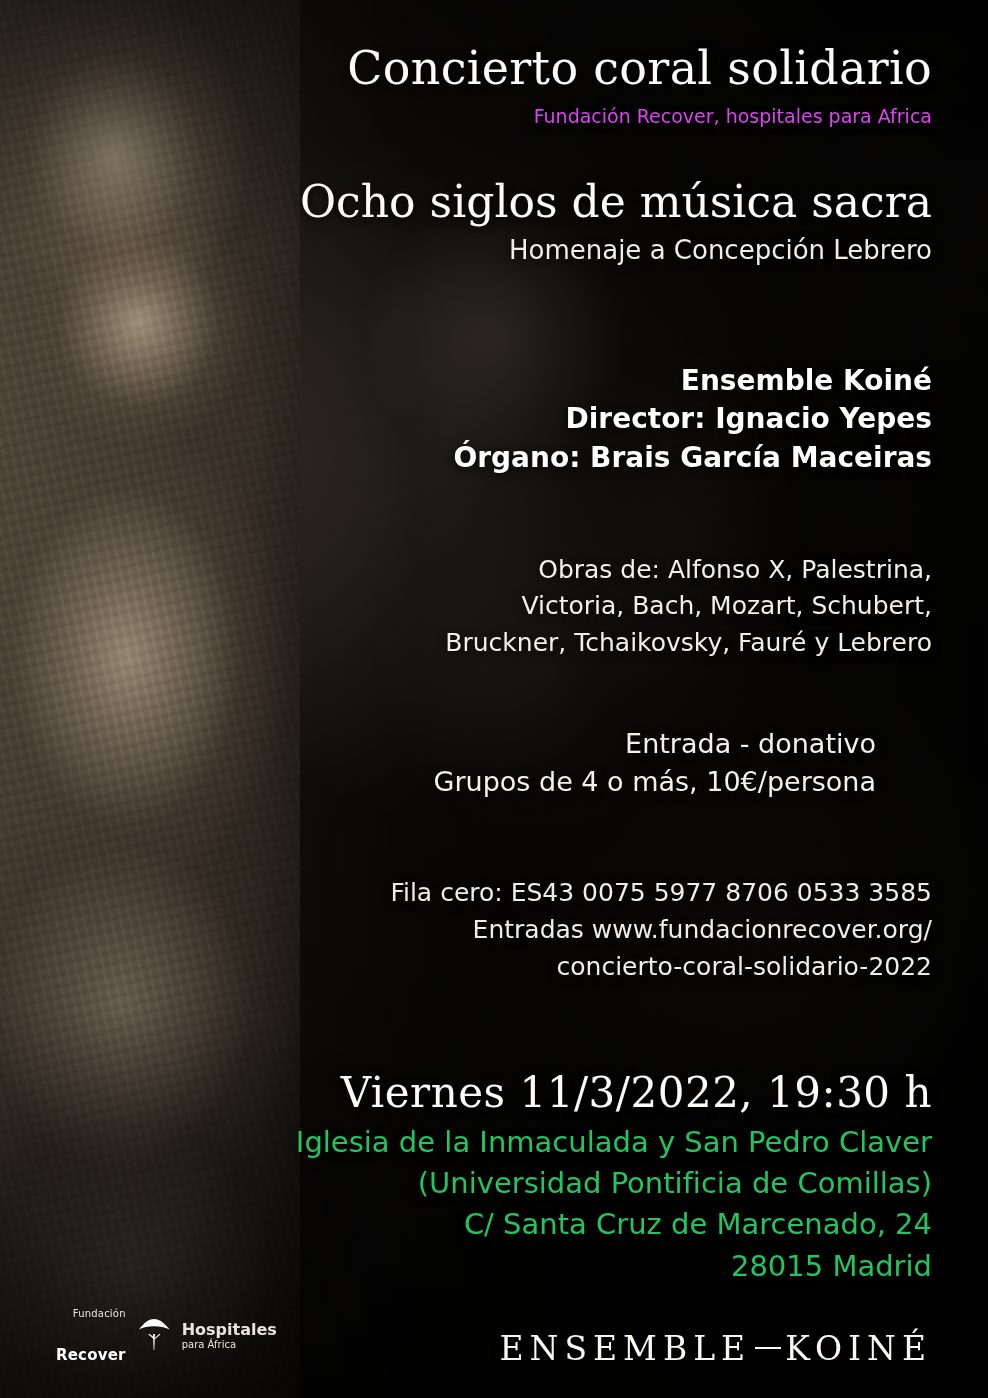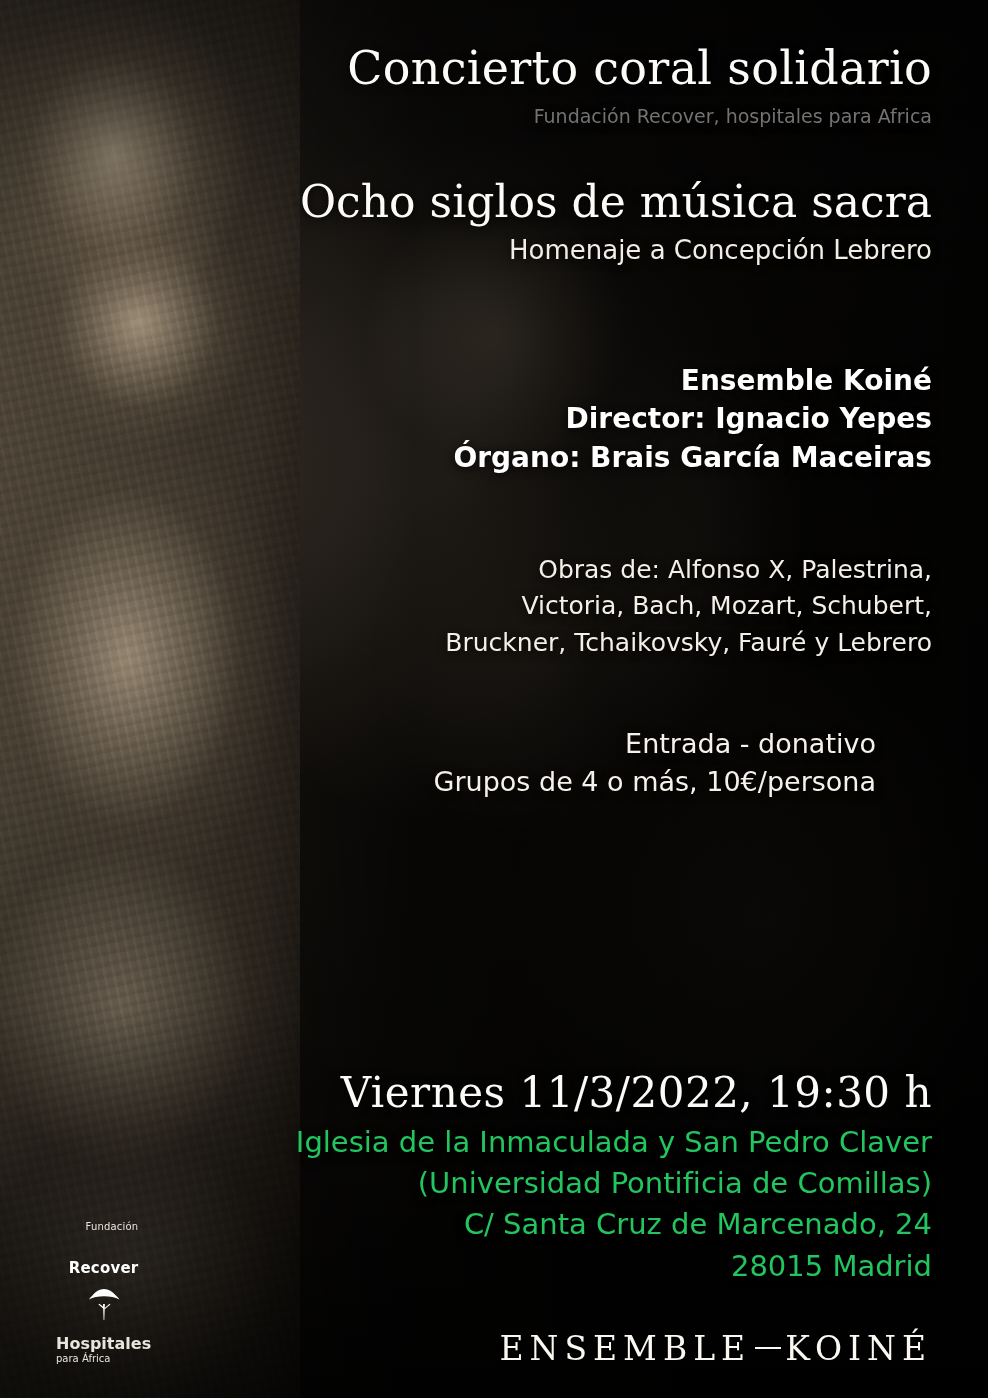--- a/index.html
+++ b/index.html
@@ -96,21 +96,21 @@
     right: 56px;
     font-size: 46px;
     letter-spacing: 0.3px;
     line-height: 1.05;
     color: #fdfbf7;
   }
   #title-sub {
     top: 105px;
     right: 56px;
     font-size: 19px;
-    color: #737373;
+    color: #d946ef;
     font-weight: 400;
   }
 
   #program-title {
     top: 178px;
     right: 56px;
     font-size: 44px;
     line-height: 1.1;
     color: #fdfbf7;
   }
@@ -187,21 +187,20 @@
   }
 
   
   .logo-recover {
     position: absolute;
     left: 56px;
     bottom: 34px;
     display: flex;
     align-items: center;
     gap: 10px;
-    flex-direction: column;
   }
   .logo-recover .lr-text {
     text-align: right;
     line-height: 1.12;
   }
   .logo-recover .lr-f {
     font-size: 10px;
     color: #e9e4dc;
     letter-spacing: 0.2px;
   }
@@ -276,20 +275,25 @@
       <div>Obras de: Alfonso X, Palestrina,</div>
       <div>Victoria, Bach, Mozart, Schubert,</div>
       <div>Bruckner, Tchaikovsky, Fauré y Lebrero</div>
     </div>
 
     <div class="txt-right" id="pricing">
       <div>Entrada - donativo</div>
       <div>Grupos de 4  o más, 10€/persona</div>
     </div>
 
+    <div class="txt-right" id="donation-info">
+      <div>Fila cero: ES43 0075 5977 8706 0533 3585</div>
+      <div>Entradas  www.fundacionrecover.org/</div>
+      <div>concierto-coral-solidario-2022</div>
+    </div>
 
     <div class="txt-right serif" id="event-date">Viernes 11/3/2022, 19:30 h</div>
     <div class="txt-right" id="venue">
       <div>Iglesia de la Inmaculada y San Pedro Claver</div>
       <div>(Universidad Pontificia de Comillas)</div>
       <div>C/ Santa Cruz de Marcenado, 24</div>
       <div>28015 Madrid</div>
     </div>
 
     <div class="logo-recover">

